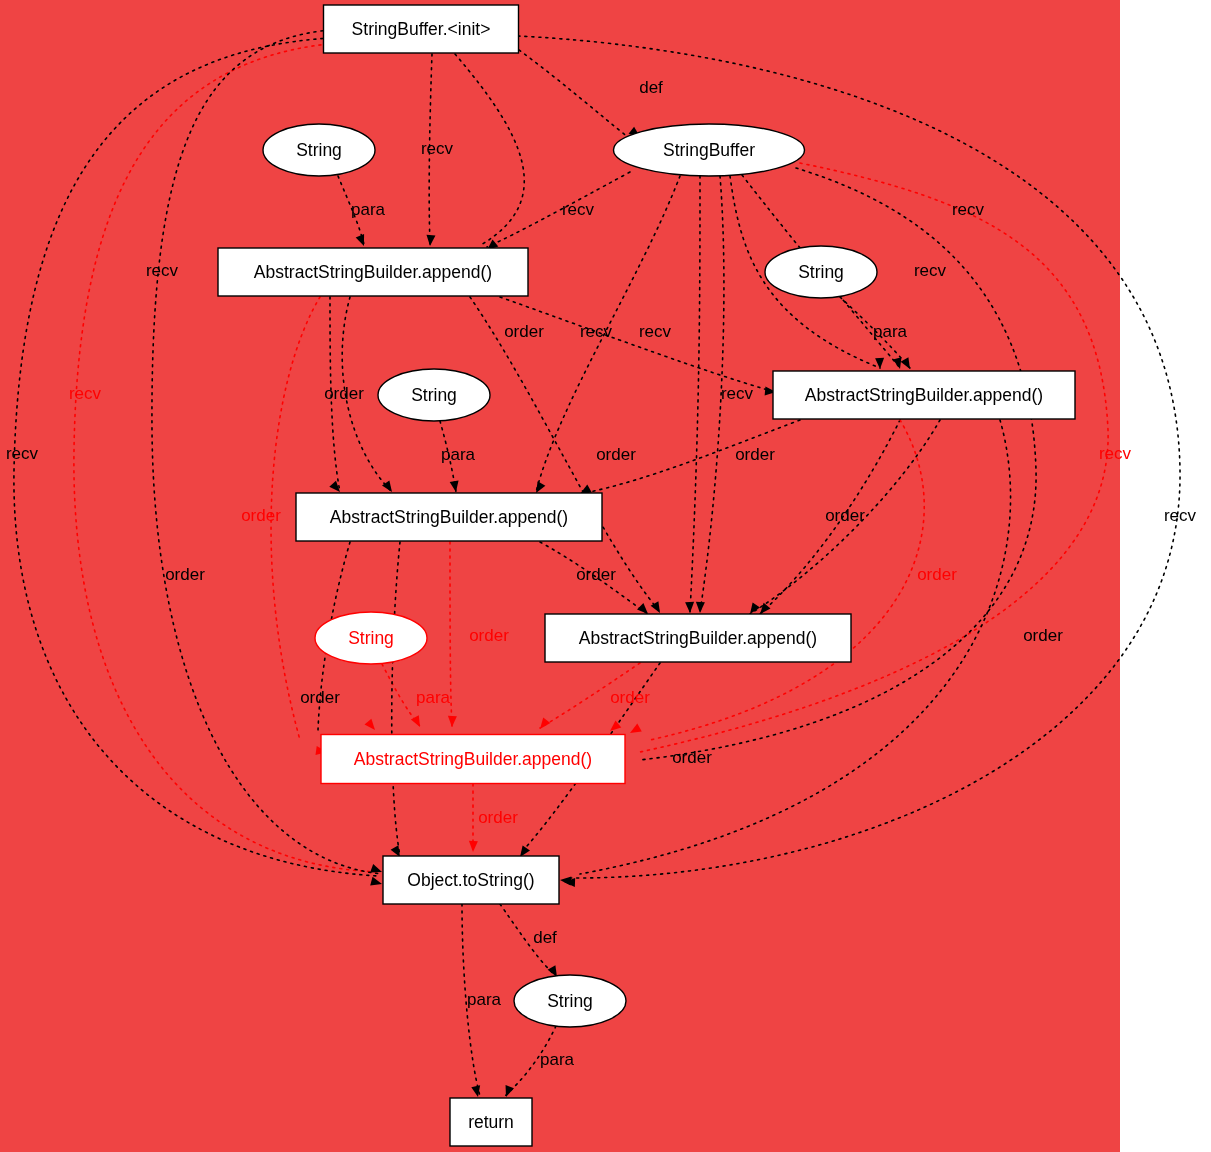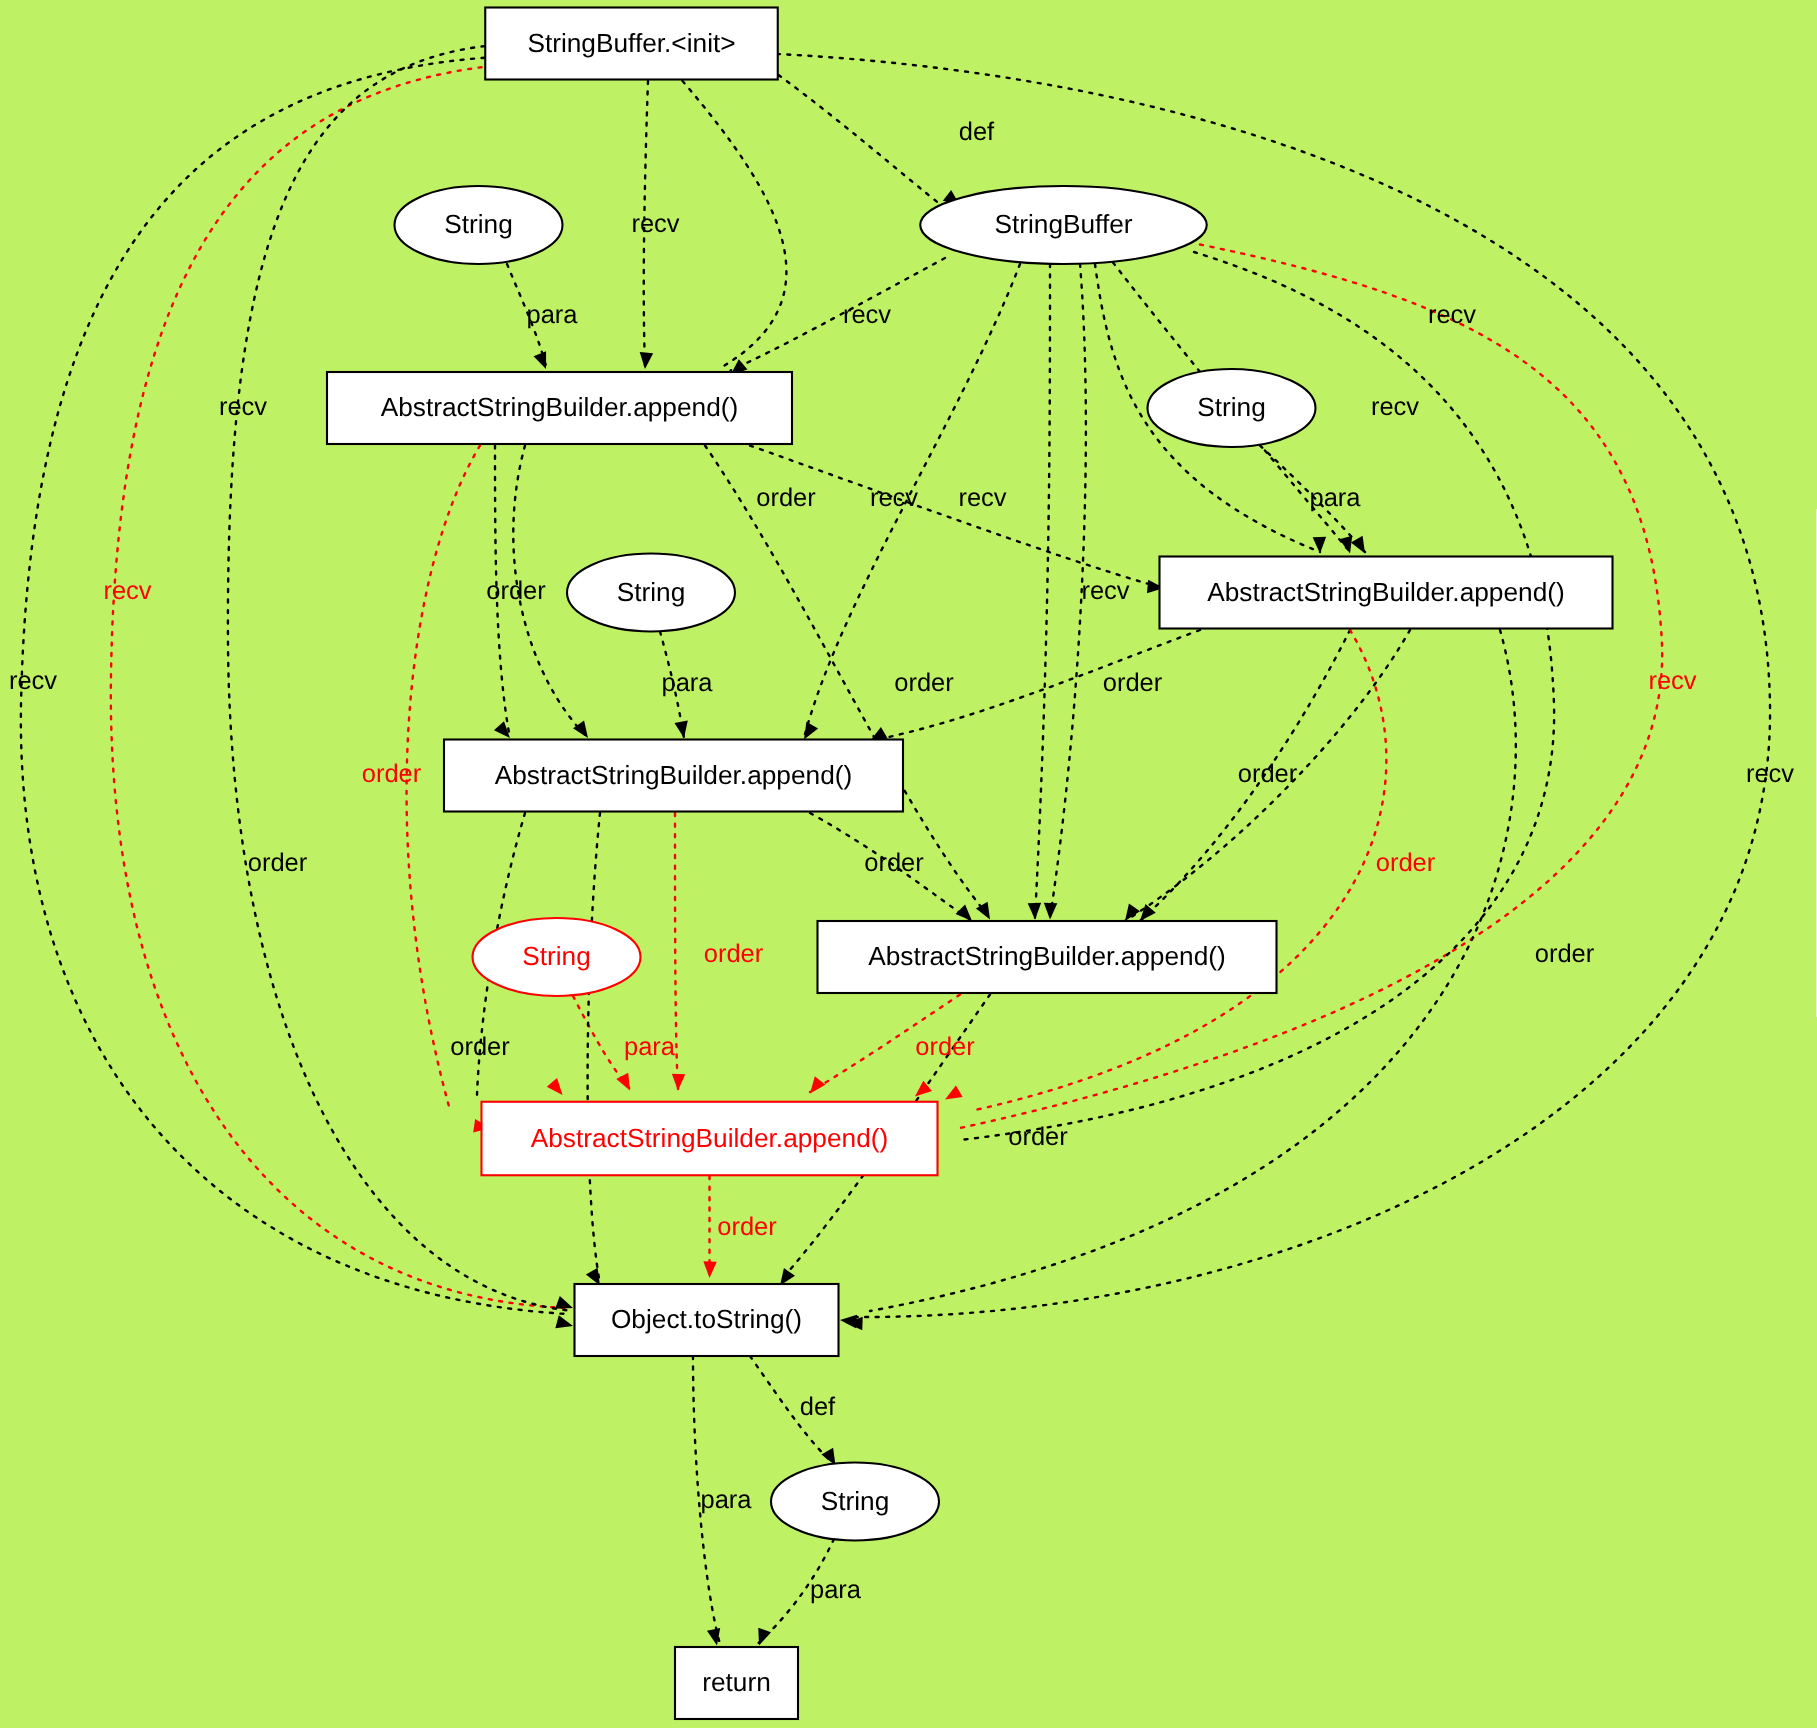--- a/index.html
+++ b/index.html
@@ -2,23 +2,23 @@
 <html><head>
 <meta charset="utf-8">
 <style>
   html, body {
     margin: 0;
     padding: 0;
     background: #ffffff;
   }
   #canvas {
     position: relative;
-    width: 1211px;
+    width: 1120px;
     height: 1152px;
-    background: #bef264;
+    background: #ef4444;
     font-family: "Liberation Sans", sans-serif;
   }
   svg#graph {
     position: absolute;
     top: 0;
     left: 0;
     width: 1211px;
     height: 1152px;
     overflow: visible;
   }

